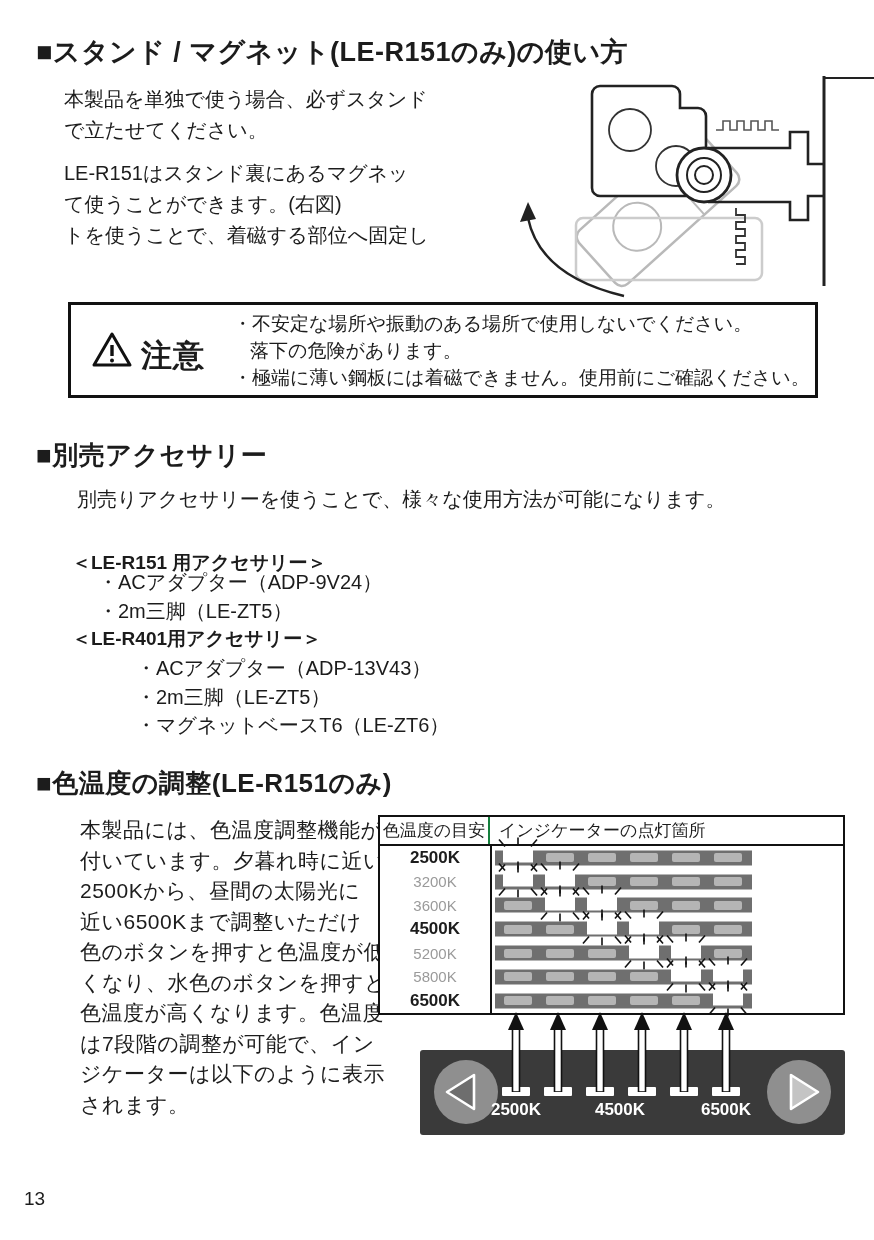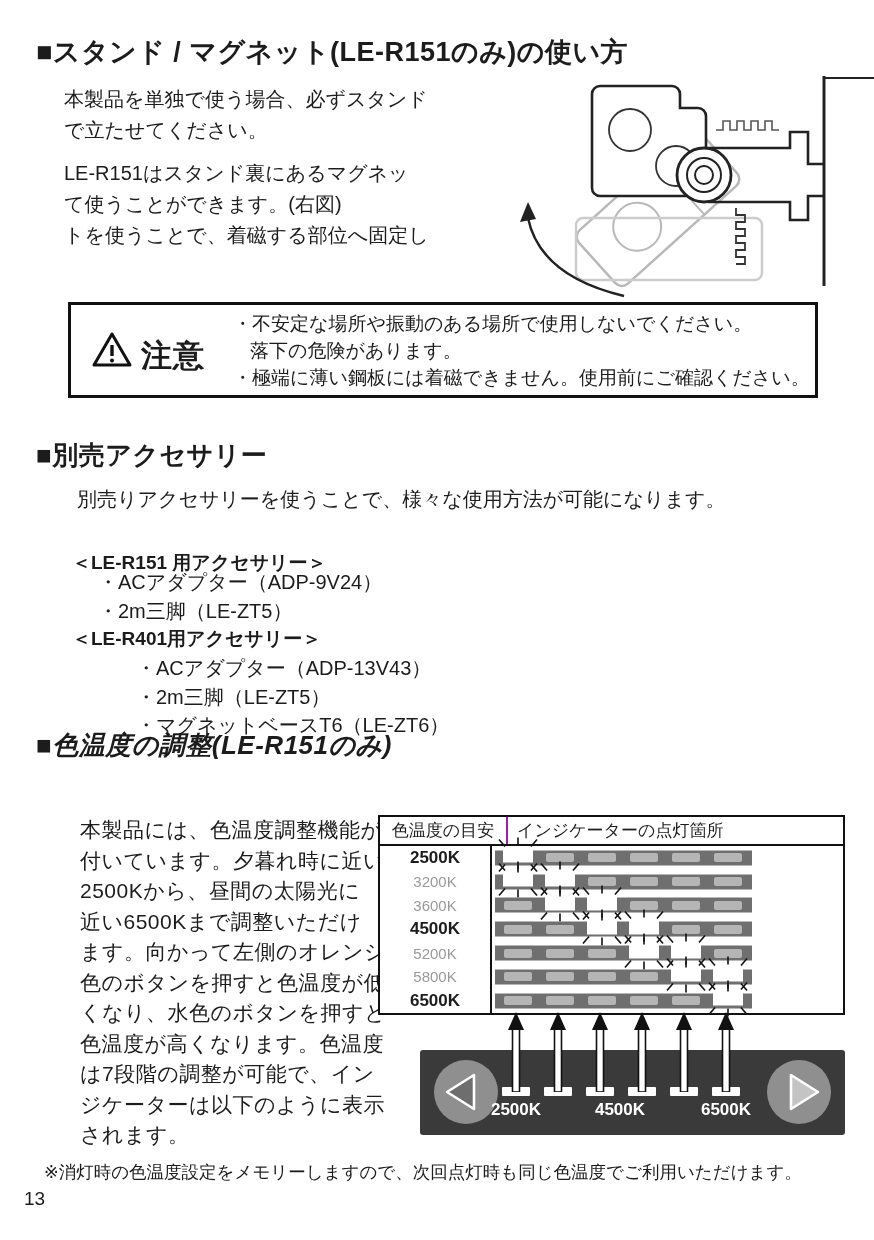--- a/index.html
+++ b/index.html
@@ -38,26 +38,26 @@
   .s2-title{top:438px;}
   .s2-intro{left:64px;top:484px;margin-left:13px;}
   .sub{position:absolute;left:72px;font-size:19px;font-weight:bold;}
   .sub1{top:524px;margin-top:26px;}
   .sub2{top:626px;}
   .acc-list{position:absolute;left:98px;font-size:20px;line-height:28.5px;}
   .acc1{top:568px;}
   .acc2{top:654px;margin-left:38px;}
   .acc-list div{white-space:nowrap;}
 
-  .s3-title{top:728px;font-style:italic;}
+  .s3-title{top:766px;}
 
   
   .ct-table{position:absolute;left:378px;top:815px;width:467px;height:200px;border:2px solid #111;background:#fff;}
   .ct-head{display:flex;height:29px;border-bottom:2px solid #111;font-size:17px;align-items:center;}
-  .ct-h1{width:128px;flex:0 0 auto;border-right:2px solid #a21caf;height:100%;display:flex;align-items:center;justify-content:center;}
+  .ct-h1{width:110px;flex:0 0 auto;border-right:2px solid #15803d;height:100%;display:flex;align-items:center;justify-content:center;}
   .ct-h2{padding-left:9px;}
   .ct-rows{position:relative;height:167px;}
   .ct-rows::before{content:"";position:absolute;left:110px;top:0;bottom:0;width:2px;background:#111;}
   .ct-row{display:flex;height:23.8px;align-items:center;}
   .ct-label{width:110px;flex:0 0 auto;text-align:center;font-size:17px;font-weight:bold;}
   .ct-label.muted{color:var(--muted-label);font-weight:normal;font-size:15px;}
   .ct-barcell{position:relative;flex:1;height:100%;}
   .ct-bar{position:absolute;left:5px;top:50%;transform:translateY(-50%);width:257px;height:15px;background:var(--bar);}
   .ct-seg{position:absolute;top:50%;transform:translateY(-50%);width:28px;height:9px;border-radius:2px;background:var(--segment-unlit);}
   .ct-lit{position:absolute;top:50%;transform:translateY(-50%);}
@@ -152,21 +152,20 @@
       <div>・2m三脚（LE-ZT5）</div>
       <div>・マグネットベースT6（LE-ZT6）</div>
     </div>
 
   <div class="h2 s3-title">■色温度の調整(LE-R151のみ)</div>
   <div class="para p3">
       <div>本製品には、色温度調整機能が</div>
       <div>付いています。夕暮れ時に近い</div>
       <div>2500Kから、昼間の太陽光に</div>
       <div>近い6500Kまで調整いただけ</div>
-      <div>ます。向かって左側のオレンジ</div>
       <div>色のボタンを押すと色温度が低</div>
       <div>くなり、水色のボタンを押すと</div>
       <div>色温度が高くなります。色温度</div>
       <div>は7段階の調整が可能で、イン</div>
       <div>ジケーターは以下のように表示</div>
       <div>されます。</div>
     </div>
 
   <div class="ct-table">
     <div class="ct-head">
@@ -408,15 +407,14 @@
       <g>
         <rect x="302.5" y="14" width="7" height="66" fill="#ffffff" stroke="#111" stroke-width="1.6"></rect>
         <polygon points="298,18 314,18 306,0" fill="#111"></polygon>
       </g>
       <g>
         <rect x="344.5" y="14" width="7" height="66" fill="#ffffff" stroke="#111" stroke-width="1.6"></rect>
         <polygon points="340,18 356,18 348,0" fill="#111"></polygon>
       </g>
     </svg>
 
-  <div class="footnote">※消灯時の色温度設定をメモリーしますので、次回点灯時も同じ色温度でご利用いただけます。</div>
   <div class="pagenum">13</div>
 </div>
 
 </body></html>

